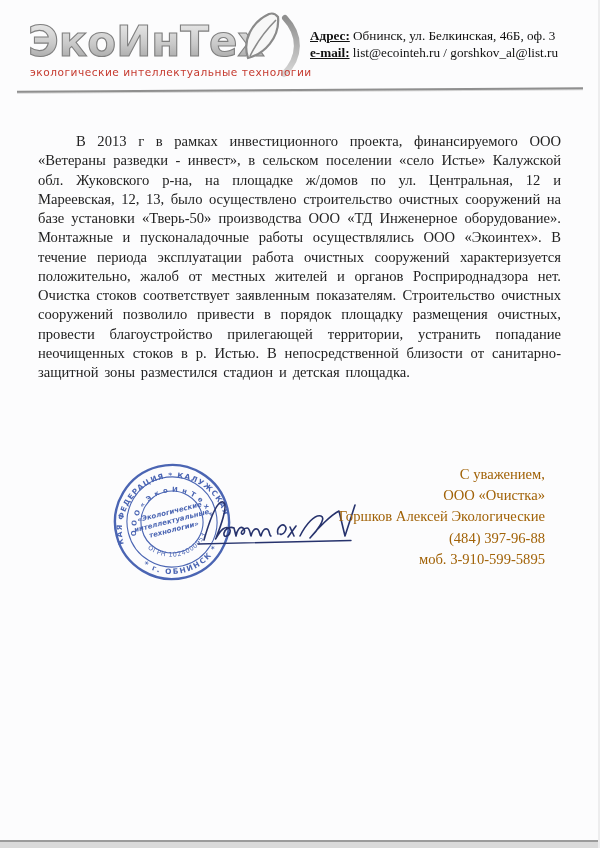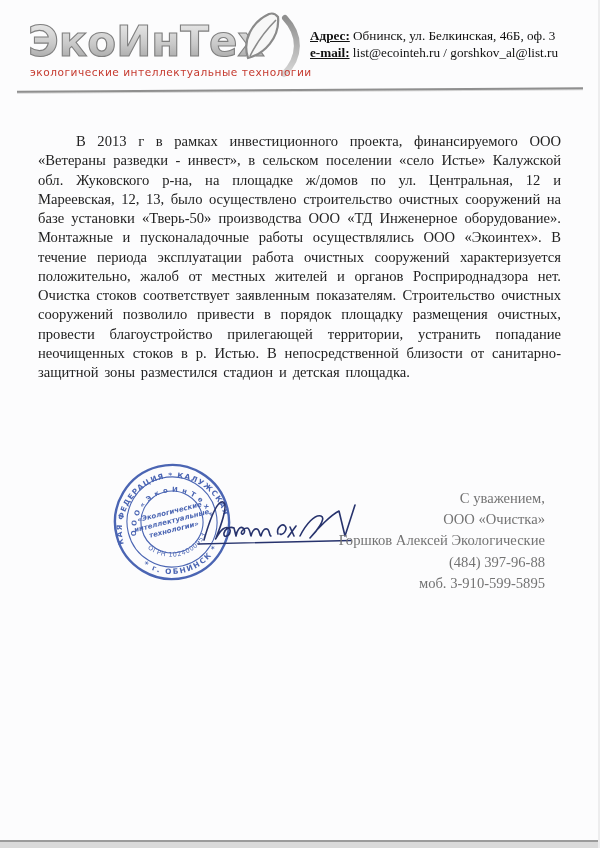--- a/index.html
+++ b/index.html
@@ -28,21 +28,21 @@
   }
   
   #body-par {
     position: absolute; left: 38px; top: 126px; width: 523px;
     font-size: 14.6px; line-height: 19.25px; text-align: justify;
     text-indent: 38px; word-spacing: 2.2px; color: #222; margin-top: 6px;
   }
   
   #signoff {
     position: absolute; top: 464px; right: 55px; width: 320px;
-    font-size: 14.6px; line-height: 21.2px; text-align: right; color: #737373; margin-top: 24px;
+    font-size: 14.6px; line-height: 21.2px; text-align: right; color: #a16207;
   }
   
   #stamp { position: absolute; left: 106px; top: 456px; width: 132px; height: 132px; opacity: .92; }
   #signature { position: absolute; left: 188px; top: 492px; width: 190px; height: 62px; }
   
   #edge-bottom-line { position: absolute; left: 0; top: 840px; width: 600px; height: 2px; background: #9b9b9b; }
   #edge-bottom-fill { position: absolute; left: 0; top: 842px; width: 600px; height: 6px; background: #dadada; }
   #edge-right { position: absolute; right: 0; top: 0; width: 2px; height: 848px; background: #ededee; }
 </style>
 </head>

